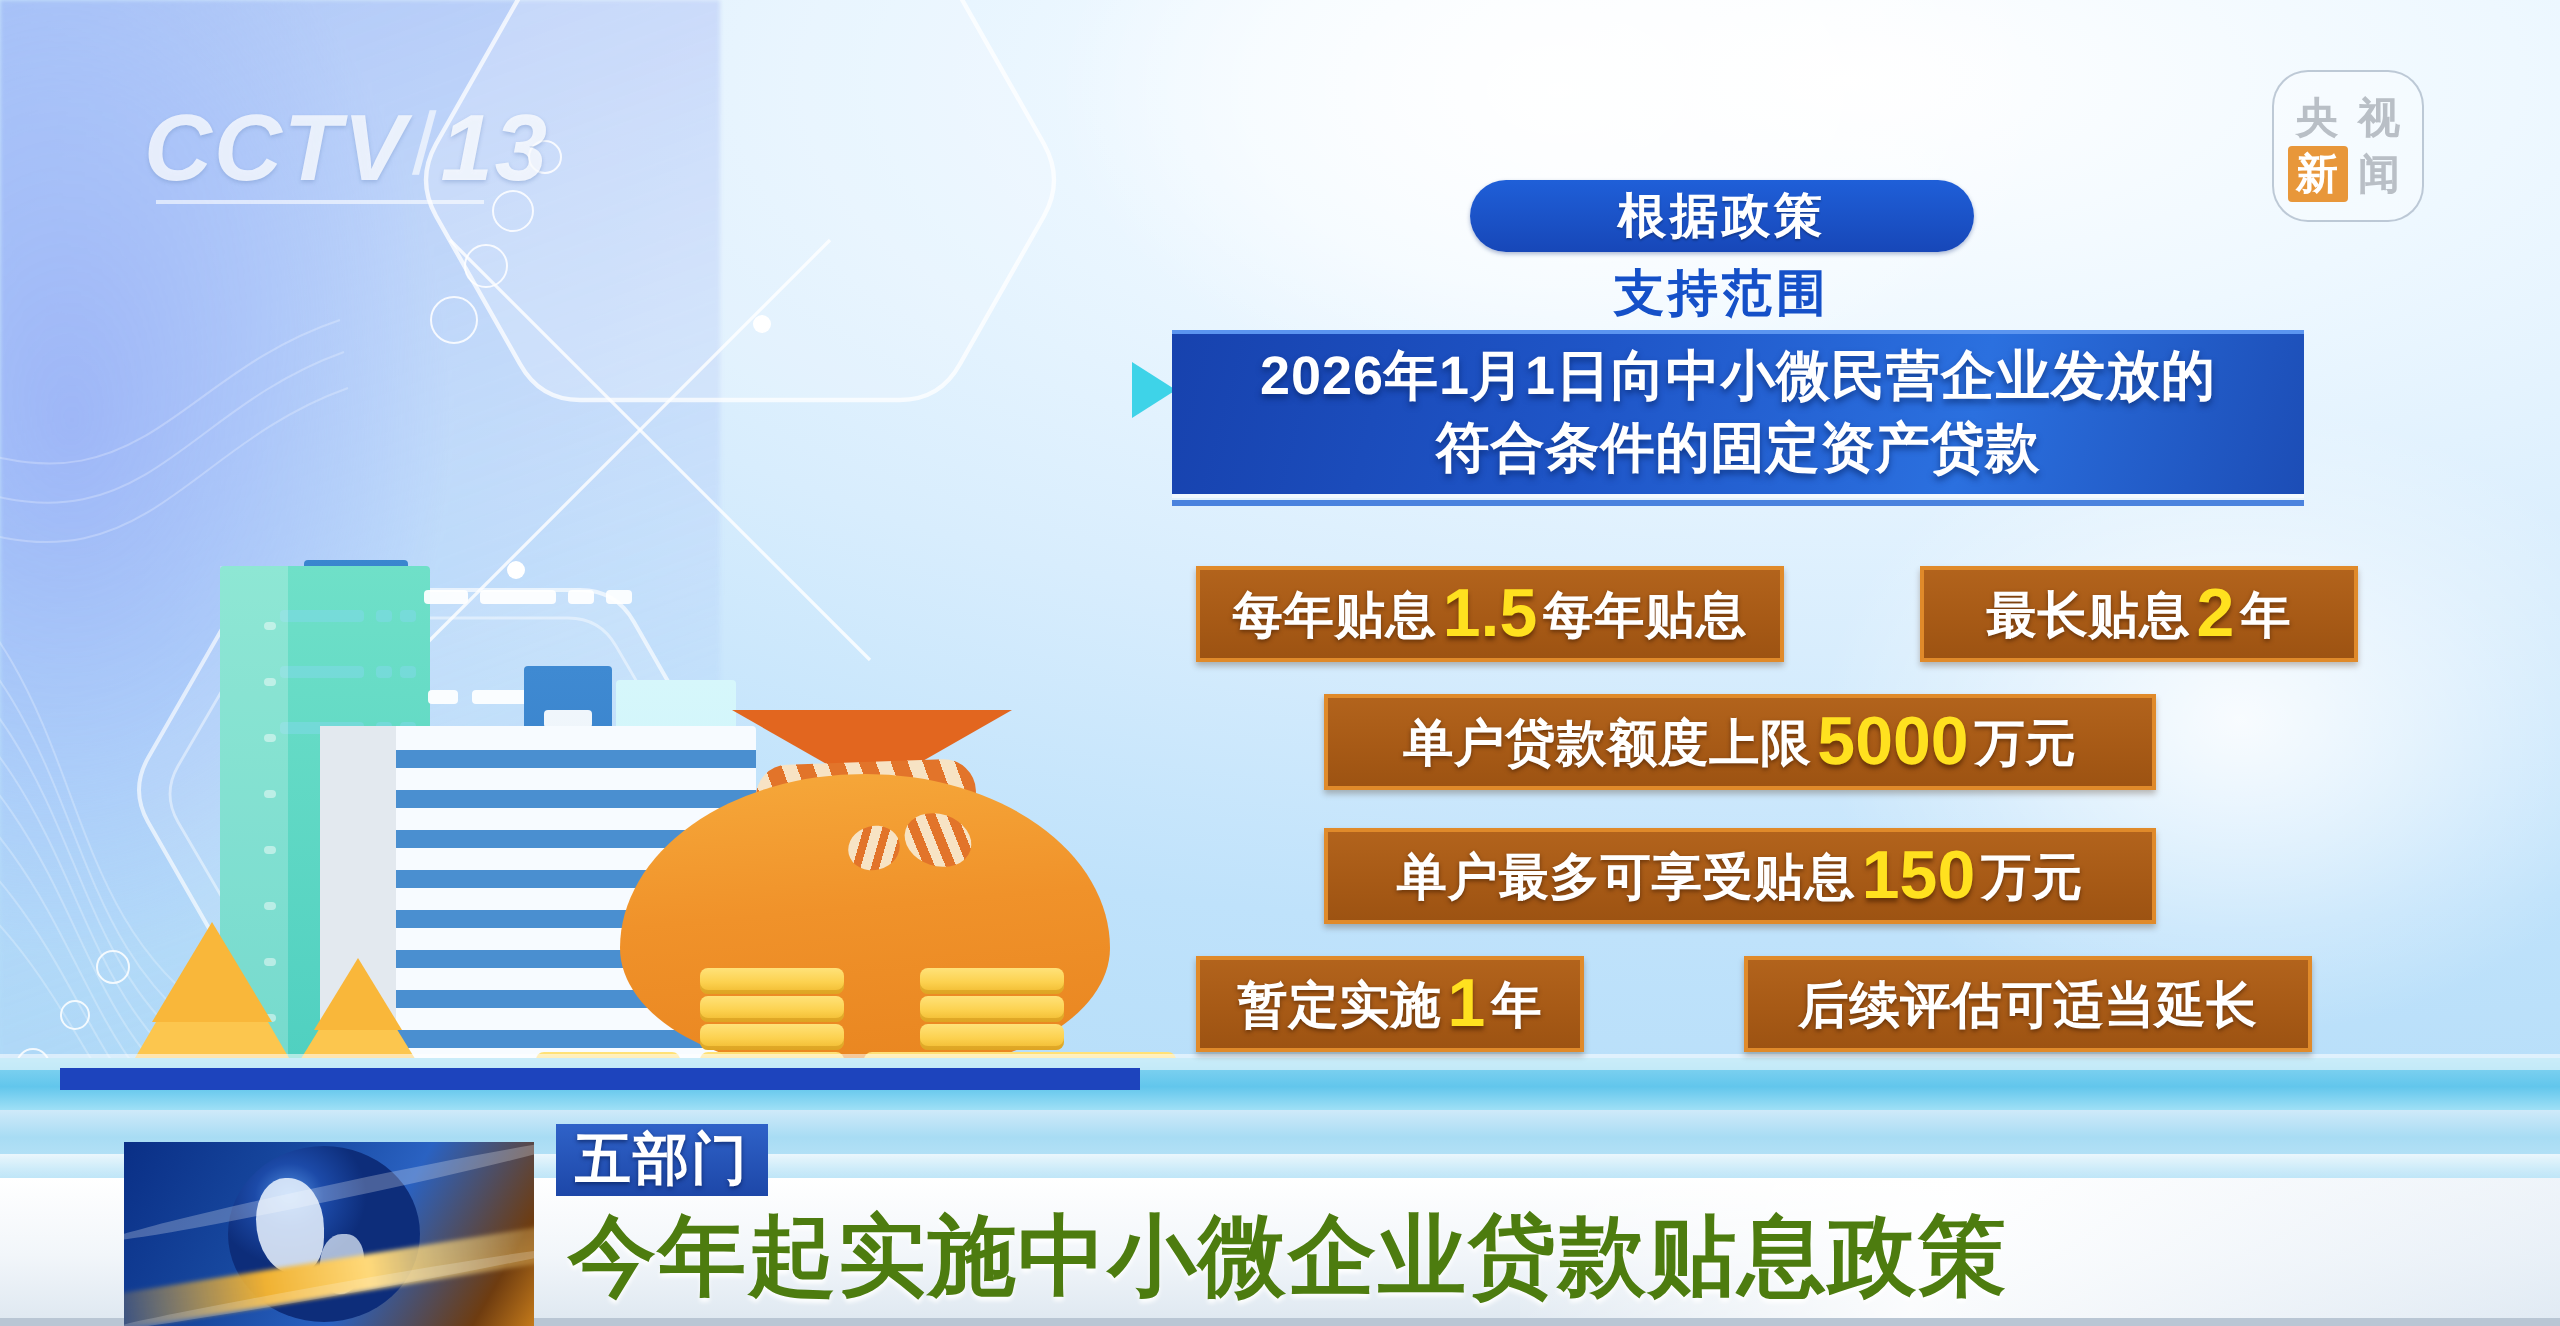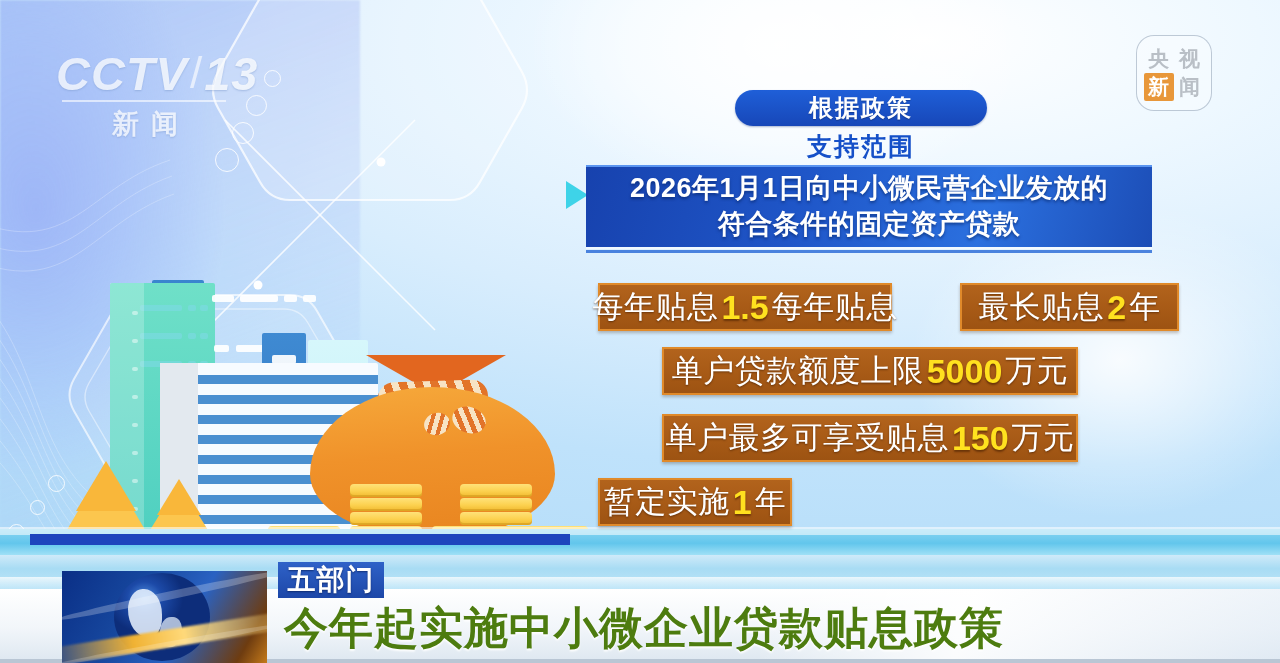--- a/index.html
+++ b/index.html
@@ -102,34 +102,34 @@
     border-left:22px solid #3ed3e8;
   }
 
   .obox{
     position:absolute;height:44px;
     background:linear-gradient(180deg,#b2631c 0%,#a75a16 55%,#9d5312 100%);
     border:2px solid #e08a2a;
     display:flex;align-items:center;justify-content:center;gap:0px;
     box-shadow:0 2px 3px rgba(60,30,0,.28);
   }
-  .obox .t{color:#fff;font-size:31px;font-weight:normal;letter-spacing:.5px;
+  .obox .t{color:#fff;font-size:25px;font-weight:bold;letter-spacing:.5px;
     text-shadow:0 1px 2px rgba(60,25,0,.6);white-space:nowrap;text-align:center;}
   .obox .n{color:#ffe11f;font-size:34px;font-weight:bold;line-height:1;
     padding:0 3px;text-shadow:0 2px 2px rgba(70,30,0,.6);white-space:nowrap;}
 
   #box-rate{left:598px;top:283px;width:290px;}
   #box-term{left:960px;top:283px;width:215px;}
   #box-limit{left:662px;top:347px;width:412px;}
   #box-max{left:662px;top:414px;width:412px;}
   #box-trial{left:598px;top:478px;width:190px;}
   #box-ext{left:872px;top:478px;width:280px;}
 
   
-  .cctv{position:absolute;left:56px;top:48px;width:190px;height:88px;opacity:.80;}
+  .cctv{position:absolute;left:72px;top:48px;width:190px;height:88px;opacity:.80;}
   .cctv .cc{
     font-size:47px;font-weight:bold;color:rgba(255,255,255,.92);letter-spacing:1px;
     text-shadow:0 1px 2px rgba(120,150,200,.6);line-height:1;
     font-family:"Liberation Sans",sans-serif;font-style:italic;
   }
   .cctv .slash{font-size:44px;color:rgba(255,255,255,.8);padding:0 2px;}
   .cctv .xw{text-align:center;font-size:27px;font-weight:bold;color:rgba(255,255,255,.92);
     letter-spacing:12px;margin-top:4px;text-shadow:0 1px 2px rgba(120,150,200,.6);}
   .cctv .bar{height:2px;background:rgba(255,255,255,.75);margin:2px 20px 0 6px;}
 
@@ -341,21 +341,20 @@
   <div style="position:absolute;left:0;bottom:128px;width:1280px;height:8px;background:rgba(255,255,255,.55);"></div>
   <div style="position:absolute;left:30px;bottom:118px;width:540px;height:11px;background:#1d44bd;"></div>
 
   <div class="cctv">
     <div style="display:flex;align-items:center;">
       <div class="cc">CCTV</div>
       <div class="slash">/</div>
       <div class="cc">13</div>
     </div>
     <div class="bar"></div>
-    <div class="xw">新闻</div>
   </div>
 
   <div class="wm">
     <div class="r">
       <div class="g">央</div>
       <div class="g">视</div>
     </div>
     <div class="r">
       <div class="g or">新</div>
       <div class="g">闻</div>
@@ -391,20 +390,23 @@
   </div>
   <div class="obox" id="box-max">
     <span class="t">单户最多可享受贴息</span>
     <span class="n">150</span>
     <span class="t">万元</span>
   </div>
   <div class="obox" id="box-trial">
     <span class="t">暂定实施</span>
     <span class="n">1</span>
     <span class="t">年</span>
+  </div>
+  <div class="obox" id="box-ext">
+    <span class="t">后续评估可适当延长</span>
   </div>
 
   <div class="newsbar">
     <div class="nb-upper"></div>
     <div class="nb-upper2"></div>
     <div class="nb-main"></div>
     <div class="nb-main-sheen"></div>
     <div class="nb-bottomline"></div>
     <div class="globe">
       <div class="sphere"></div>

